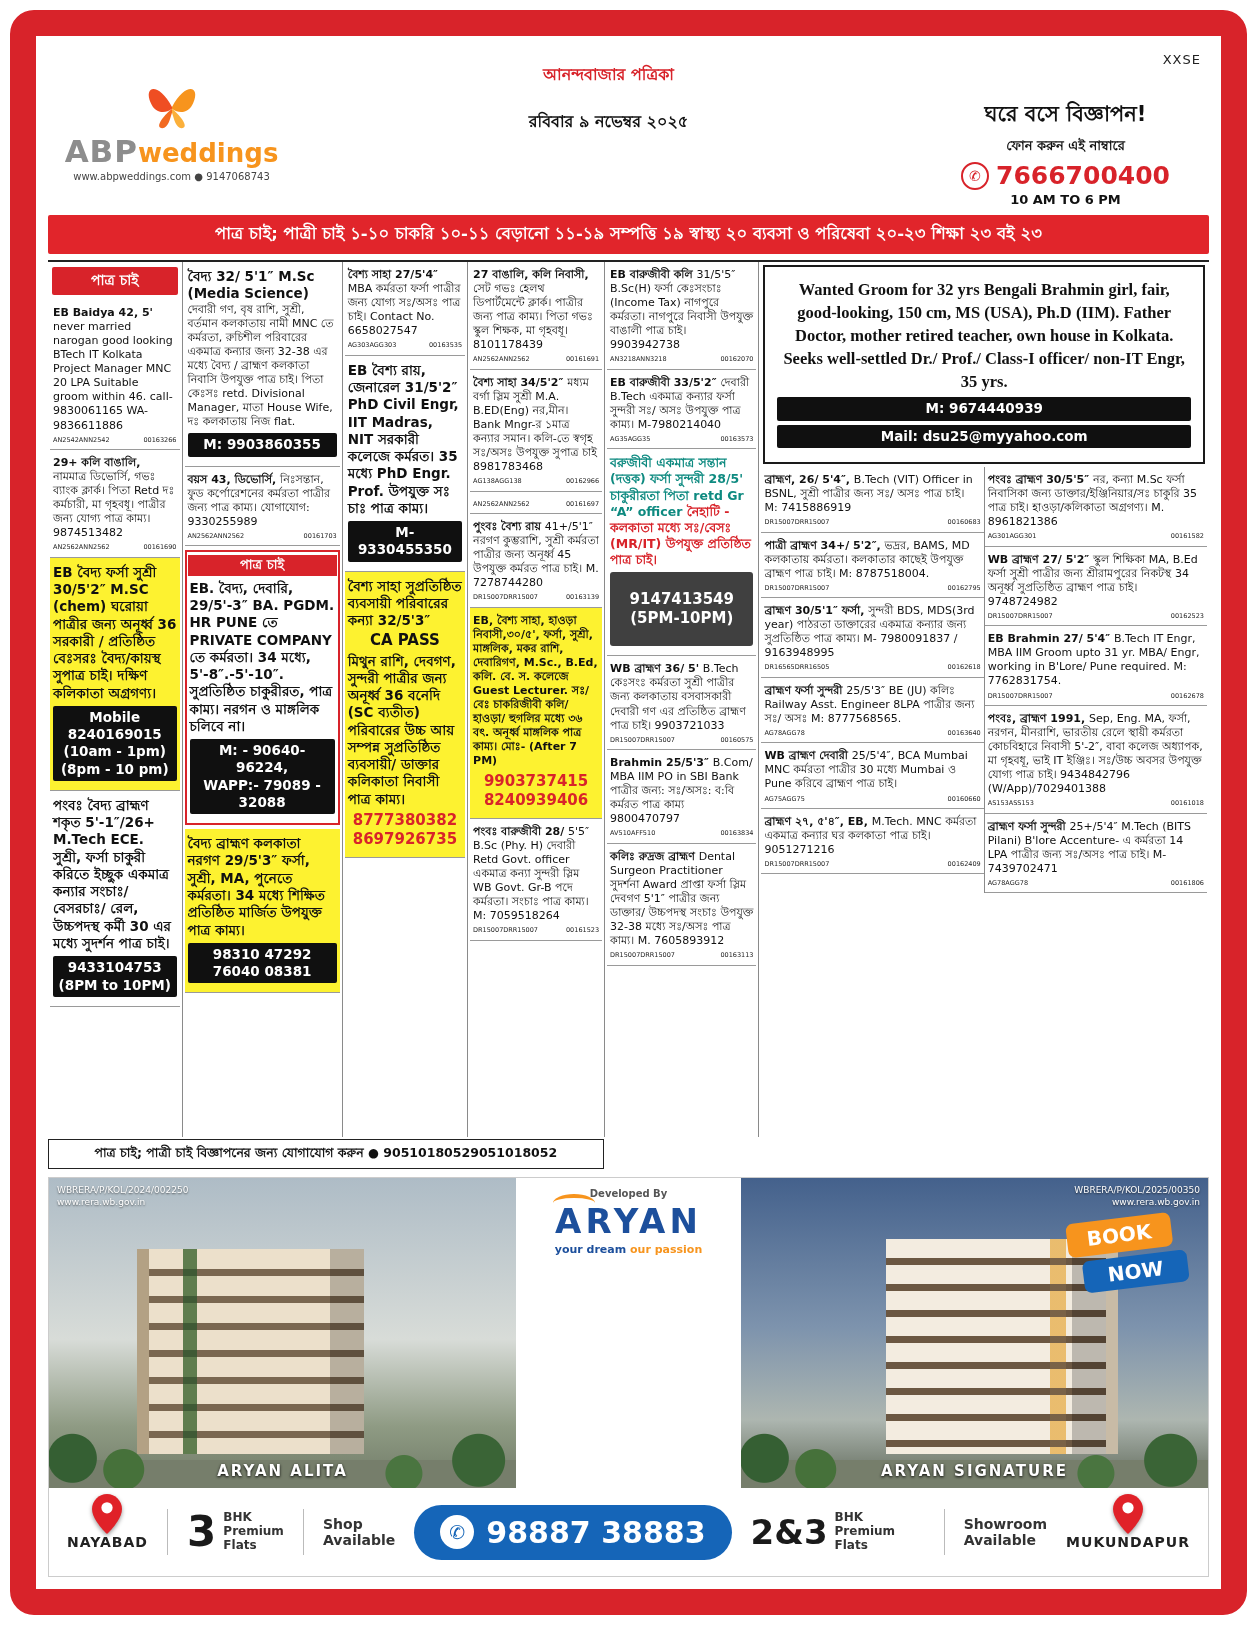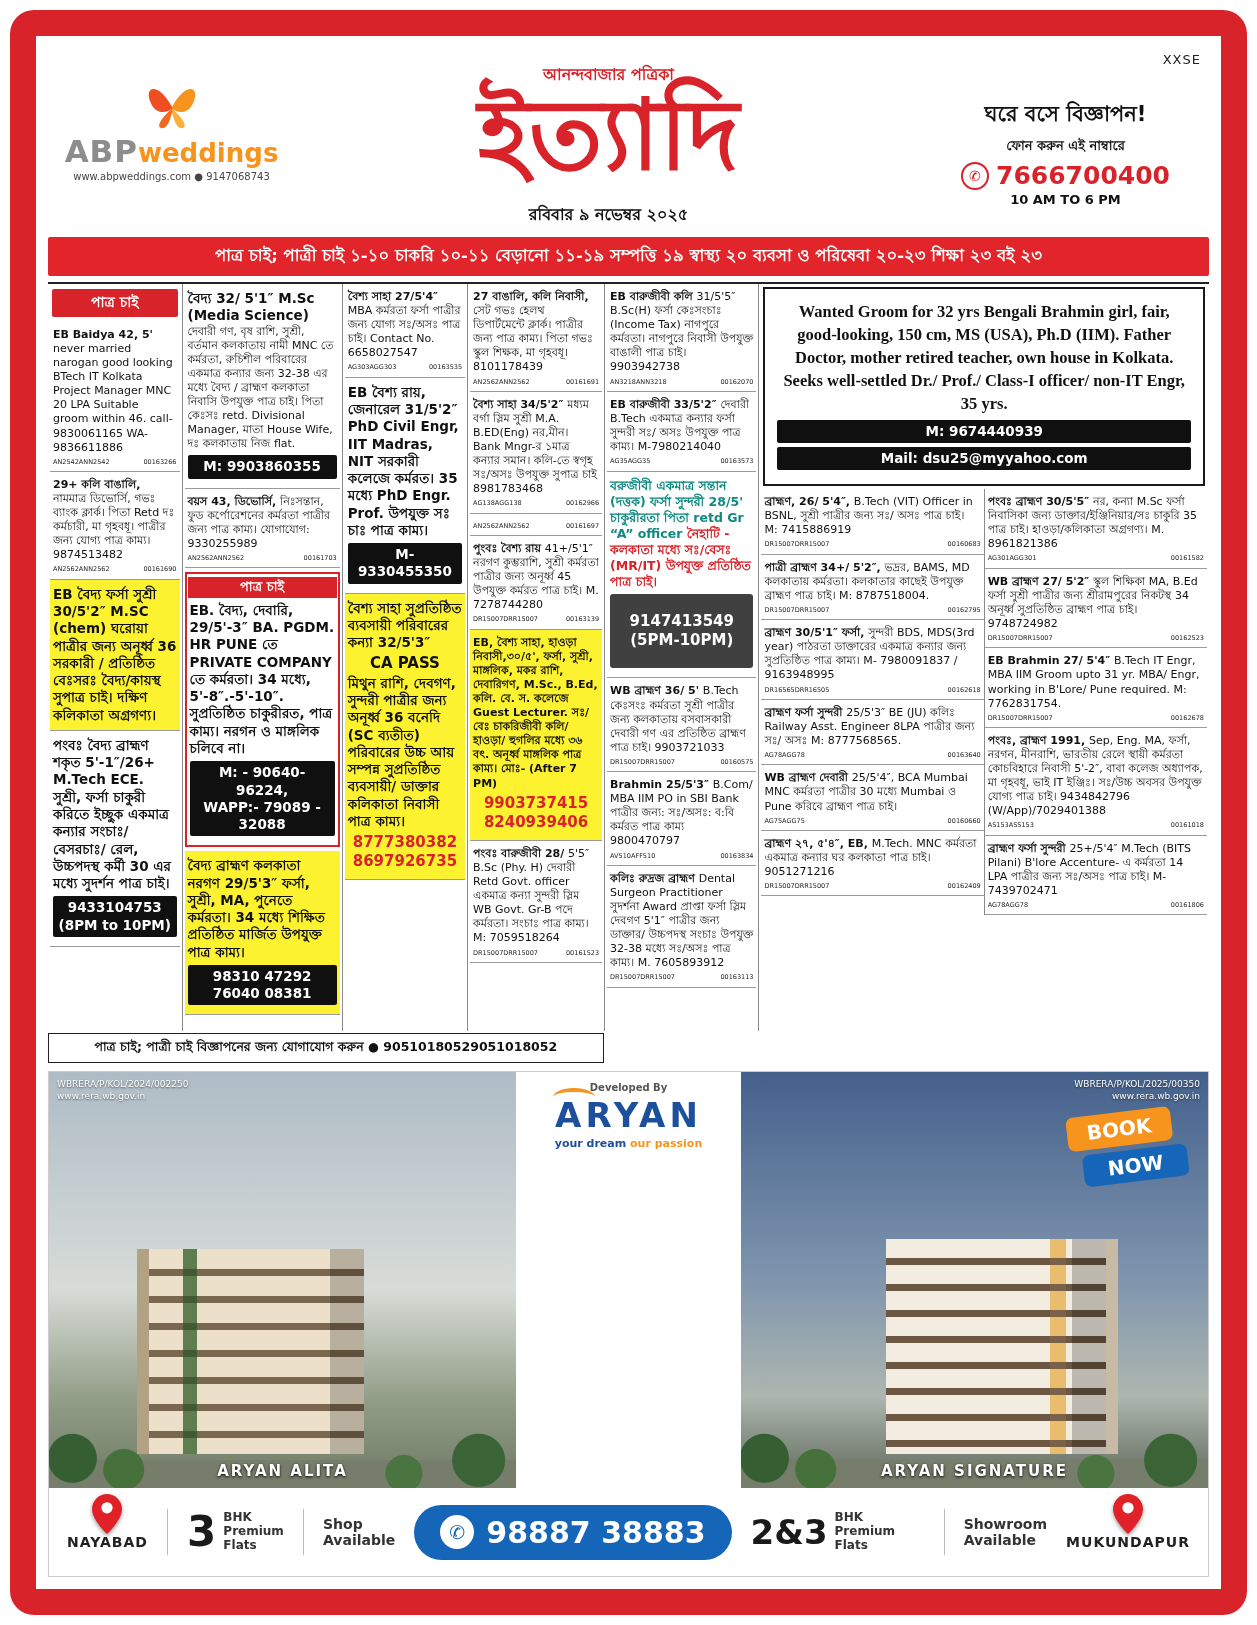--- a/index.html
+++ b/index.html
@@ -52,21 +52,21 @@
   .seg-red-box{background:#404040;color:#fff;font-weight:800;text-align:center;font-size:15px;padding:18px 3px;margin:4px 0;white-space:pre-line;border-radius:3px;}
   .seg-red-bold{color:#d8232a;font-weight:800;text-align:center;font-size:15px;white-space:pre-line;margin:3px 0;}
   .seg-cb{font-weight:800;text-align:center;font-size:15px;margin:2px 0;}
   .codeline{display:flex;justify-content:space-between;font-size:6.5px;color:#222;margin-top:3px;}
   .subrow{display:flex;}
   .subcol{flex:1;min-width:0;}
   .subcol + .subcol{border-left:1px solid #8a8a8a;}
   .contact-strip{border:1.5px solid #222;width:47%;text-align:center;font-weight:700;font-size:12.5px;padding:4px;margin:2px 0 0;background:#fff;}
 
   
-  .bottom-ad{margin-top:8px;height:506px;display:flex;flex-direction:column;border:1px solid #ccc;box-sizing:border-box;}
+  .bottom-ad{margin-top:8px;height:400px;display:flex;flex-direction:column;border:1px solid #ccc;box-sizing:border-box;}
   .photos{flex:1;display:flex;position:relative;}
   .photo{position:relative;flex:1;overflow:hidden;}
   .photo.left{background:linear-gradient(180deg,#aebcc6 0%,#d8dcd8 52%,#8f9b84 80%,#6f7a66 100%);}
   .photo.right{background:linear-gradient(180deg,#44618c 0%,#7d93ad 48%,#adb6b0 78%,#5d6656 100%);}
   .bld{position:absolute;bottom:34px;box-shadow:inset -34px 0 rgba(0,0,0,.22);}
   .b-left{left:88px;width:215px;height:205px;background:repeating-linear-gradient(180deg,#ece0cb 0 20px,#7a6750 20px 27px);border-left:12px solid #b3a184;}
   .b-left:after{content:"";position:absolute;left:34px;top:0;bottom:0;width:14px;background:repeating-linear-gradient(180deg,#5f7d4e 0 20px,#3f5a35 20px 27px);}
   .b-right{right:90px;width:220px;height:215px;background:repeating-linear-gradient(180deg,#f3ece0 0 19px,#6b5742 19px 26px);border-right:12px solid #c8bba6;}
   .b-right:after{content:"";position:absolute;right:40px;top:0;bottom:0;width:16px;background:repeating-linear-gradient(180deg,#e8b45a 0 19px,#7c6448 19px 26px);opacity:.85;}
   .trees{position:absolute;bottom:0;left:0;right:0;height:66px;
@@ -122,21 +122,20 @@
             <path d="M32 32 C42 40 50 52 42 52 C36 52 34 42 32 36 Z" fill="#fbb03b"></path>
           </svg>
         </span>
         <div class="logo-text">
           <span class="abp">ABP</span><span class="wed">weddings</span>
         </div>
         <div class="site">www.abpweddings.com ● 9147068743</div>
       </div>
       <div class="masthead">
         <div class="kicker">আনন্দবাজার পত্রিকা</div>
-        <div class="m-title">ইত্যাদি</div>
         <div class="m-date">রবিবার ৯ নভেম্বর ২০২৫</div>
       </div>
       <div class="advert">
         <div class="a1">ঘরে বসে বিজ্ঞাপন!</div>
         <div class="a2">ফোন করুন এই নাম্বারে</div>
         <div class="a-phone">
           <span class="pic2">✆</span>
           <span>7666700400</span>
         </div>
         <div class="a-hours">10 AM TO 6 PM</div>
@@ -158,20 +157,24 @@
         </div>
         <div class="block">
           <div class="flow"><span class="seg-lead">29+ কলি বাঙালি, </span><span class="seg-body">নামমাত্র ডিভোর্সি, গভঃ ব্যাংক ক্লার্ক। পিতা Retd দঃ কর্মচারী, মা গৃহবধূ। পাত্রীর জন্য যোগ্য পাত্র কাম্য। 9874513482 </span></div>
           <div class="codeline">
             <span class="code-l">AN2562ANN2562</span>
             <span class="code-r">00161690</span>
           </div>
         </div>
         <div class="block bg-yellow">
           <div class="flow"><span class="seg-big">EB বৈদ্য ফর্সা সুশ্রী 30/5'2″ M.SC (chem) ঘরোয়া পাত্রীর জন্য অনূর্ধ্ব 36 সরকারী / প্রতিষ্ঠিত বেঃসরঃ বৈদ্য/কায়স্থ সুপাত্র চাই। দক্ষিণ কলিকাতা অগ্রগণ্য। </span></div>
+          <div class="seg-black-box">Mobile
+8240169015
+(10am - 1pm)
+(8pm - 10 pm)</div>
         </div>
         <div class="block">
           <div class="flow"><span class="seg-big">পংবঃ বৈদ্য ব্রাহ্মণ শকৃত 5'-1″/26+ M.Tech ECE. সুশ্রী, ফর্সা চাকুরী করিতে ইচ্ছুক একমাত্র কন্যার সংচাঃ/ বেসরচাঃ/ রেল, উচ্চপদস্থ কর্মী 30 এর মধ্যে সুদর্শন পাত্র চাই। </span></div>
           <div class="seg-black-box">9433104753
 (8PM to 10PM)</div>
         </div>
       </div>
       <div class="col" style="flex-basis: 13.8%; max-width: 13.8%;">
         <div class="block">
           <div class="flow"><span class="seg-big">বৈদ্য 32/ 5'1″ M.Sc (Media Science) </span><span class="seg-body">দেবারী গণ, বৃষ রাশি, সুশ্রী, বর্তমান কলকাতায় নামী MNC তে কর্মরতা, রুচিশীল পরিবারের একমাত্র কন্যার জন্য 32-38 এর মধ্যে বৈদ্য / ব্রাহ্মণ কলকাতা নিবাসি উপযুক্ত পাত্র চাই। পিতা কেঃসঃ retd. Divisional Manager, মাতা House Wife, দঃ কলকাতায় নিজ flat. </span></div>

